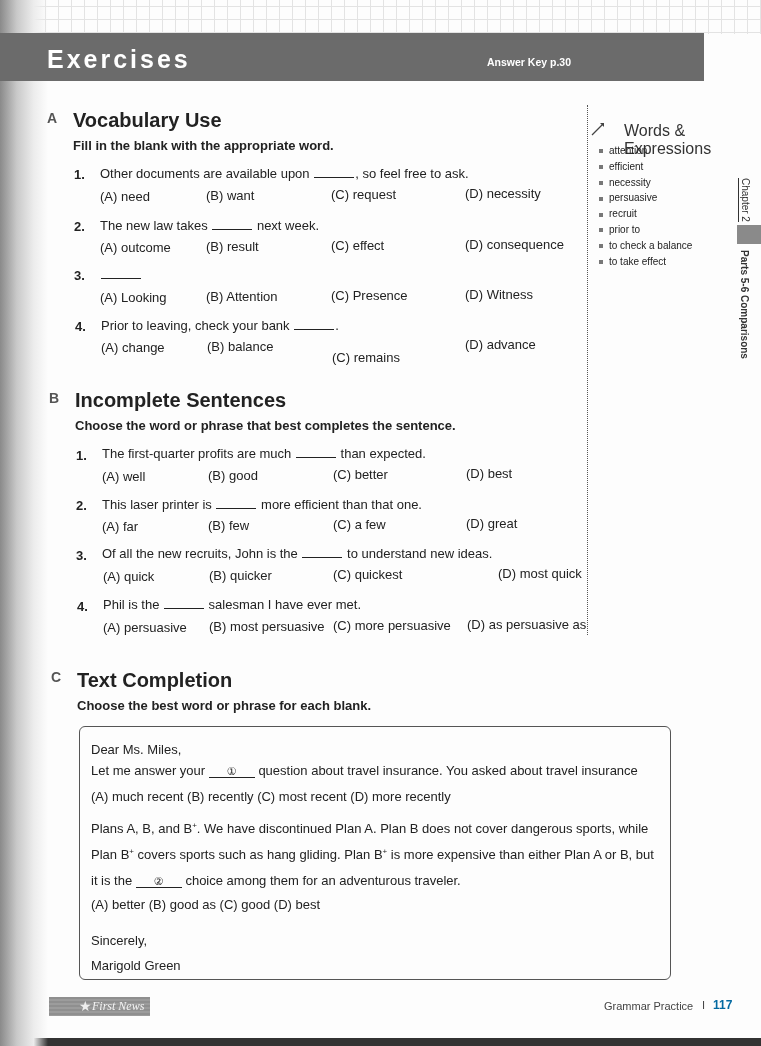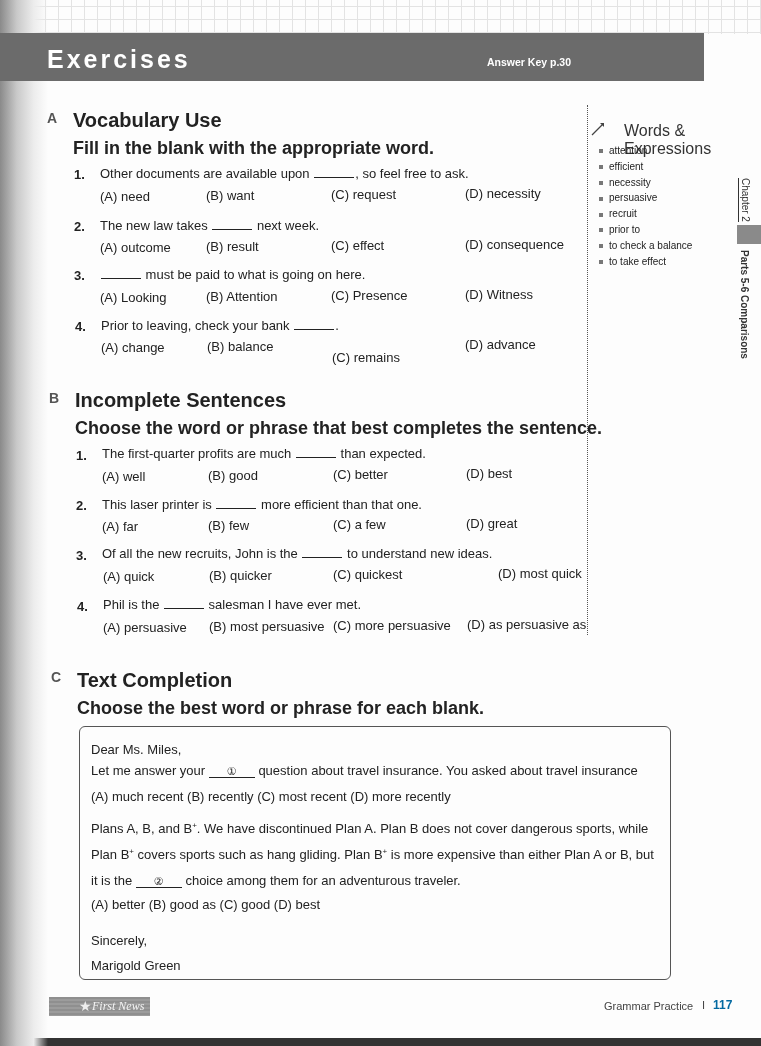--- a/index.html
+++ b/index.html
@@ -40,21 +40,21 @@
     position: absolute; left: 587px; top: 105px; height: 530px; width: 0;
     border-left: 1px dotted #555;
   }
   .section-letter {
     position: absolute; font-size: 14px; font-weight: bold; color: #555;
   }
   .section-title {
     position: absolute; font-size: 20px; font-weight: bold; color: #222;
   }
   .instruction {
-    position: absolute; font-size: 18px; font-weight: bold; color: #222;
+    position: absolute; font-size: 13px; font-weight: bold; color: #222;
   }
   .q-num {
     position: absolute; font-size: 13px; font-weight: bold; color: #222;
   }
   .q-text {
     position: absolute; font-size: 13px; color: #222; white-space: nowrap;
   }
   .blank {
     display: inline-block; width: 40px; border-bottom: 1px solid #222; margin: 0 1px; vertical-align: baseline; height: 9px;
   }
@@ -162,21 +162,21 @@
   <div class="q-num" style="left:74px;top:219px;">2.</div>
   <div class="q-text" style="left:100px;top:218px;"><span>The new law takes</span> <span class="blank"></span><span> next week.</span></div>
   <div class="opt" style="left:100px;top:240px;text-align:right;">(A)  outcome</div>
   <div class="opt" style="left:206px;top:239px;">(B)  result</div>
   <div class="opt" style="left:331px;top:238px;">(C)  effect</div>
   <div class="opt" style="left:465px;top:237px;">(D)  consequence</div>
 </div>
 
 <div>
   <div class="q-num" style="left:74px;top:268px;">3.</div>
-  <div class="q-text" style="left:100px;top:267px;"><span class="blank"></span><span> must be paid to what is going on here.</span></div>
+  <div class="q-text" style="left:100px;top:267px;"><span class="blank"></span></div>
   <div class="opt" style="left:100px;top:290px;">(A)  Looking</div>
   <div class="opt" style="left:206px;top:289px;">(B)  Attention</div>
   <div class="opt" style="left:331px;top:288px;">(C)  Presence</div>
   <div class="opt" style="left:465px;top:287px;">(D)  Witness</div>
 </div>
 
 <div>
   <div class="q-num" style="left:75px;top:319px;">4.</div>
   <div class="q-text" style="left:101px;top:318px;"><span>Prior to leaving, check your bank</span> <span class="blank"></span><span>.</span></div>
   <div class="opt" style="left:101px;top:340px;">(A)  change</div>

